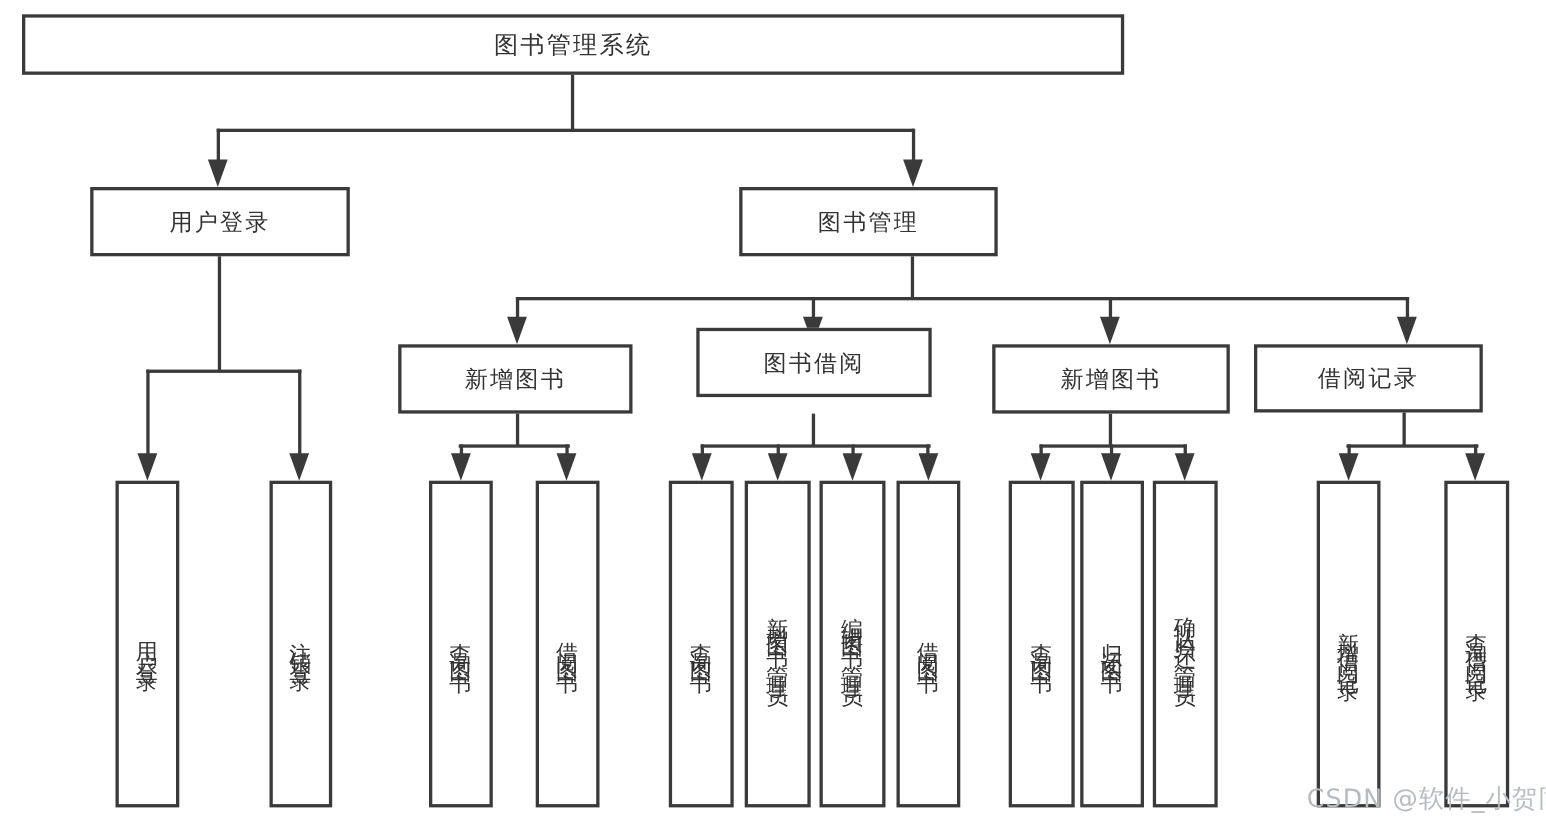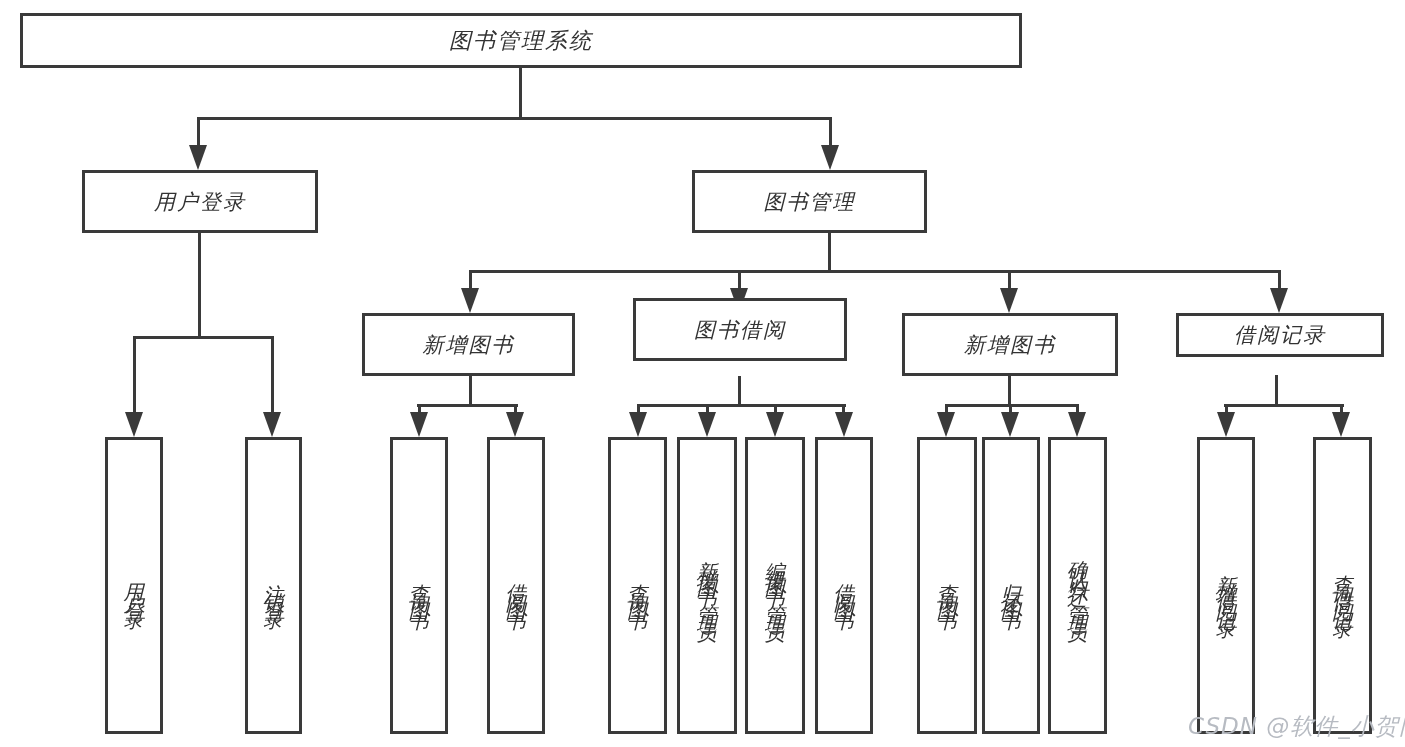--- a/index.html
+++ b/index.html
@@ -6,21 +6,20 @@
     --line:#3a3a3a;
     --text:#333333;
     --bg:#ffffff;
     --wm:#b7bbc2;
   }
   html,body{margin:0;padding:0;background:var(--bg);}
   body{font-family:"DejaVu Sans","Liberation Sans",sans-serif;}
   .stage{
     position:relative;width:1405px;height:747px;background:var(--bg);
     overflow:hidden;
-    font-style:italic;
   }
   .node{
     position:absolute;box-sizing:border-box;
     border:3px solid var(--line);background:#fff;
     display:flex;align-items:center;justify-content:center;
     color:var(--text);font-size:21px;letter-spacing:2px;
   }
   .node.root{font-size:22px;}
   .leaf{
     position:absolute;box-sizing:border-box;
@@ -57,21 +56,21 @@
   <div class="vline" style="left:519px;top:68px;height:51px"></div>
   <div class="hline" style="left:197px;top:117px;width:634px"></div>
   <div class="vline" style="left:197px;top:117px;height:30px"></div>
   <div class="ah" style="left:189px;top:145px"></div>
   <div class="vline" style="left:829px;top:117px;height:30px"></div>
   <div class="ah" style="left:821px;top:145px"></div>
 
   <div class="node" style="left:82px;top:170px;width:236px;height:63px">
     <span>用户登录</span>
   </div>
-  <div class="node" style="left:692px;top:170px;width:235px;height:63px">
+  <div class="node" style="left:672px;top:170px;width:235px;height:63px">
     <span>图书管理</span>
   </div>
 
   <div class="vline" style="left:198px;top:233px;height:105px"></div>
   <div class="hline" style="left:133px;top:336px;width:141px"></div>
   <div class="vline" style="left:133px;top:336px;height:78px"></div>
   <div class="ah" style="left:125px;top:412px"></div>
   <div class="vline" style="left:271px;top:336px;height:78px"></div>
   <div class="ah" style="left:263px;top:412px"></div>
 
@@ -88,21 +87,21 @@
 
   <div class="node" style="left:362px;top:313px;width:213px;height:63px">
     <span>新增图书</span>
   </div>
   <div class="node" style="left:633px;top:298px;width:214px;height:63px">
     <span>图书借阅</span>
   </div>
   <div class="node" style="left:902px;top:313px;width:216px;height:63px">
     <span>新增图书</span>
   </div>
-  <div class="node" style="left:1176px;top:313px;width:208px;height:44px">
+  <div class="node" style="left:1140px;top:313px;width:208px;height:62px">
     <span>借阅记录</span>
   </div>
 
   <div class="vline" style="left:469px;top:376px;height:30px"></div>
   <div class="hline" style="left:417px;top:404px;width:101px"></div>
   <div class="vline" style="left:418px;top:404px;height:12px"></div>
   <div class="ah" style="left:410px;top:412px"></div>
   <div class="vline" style="left:514px;top:404px;height:12px"></div>
   <div class="ah" style="left:506px;top:412px"></div>
 

